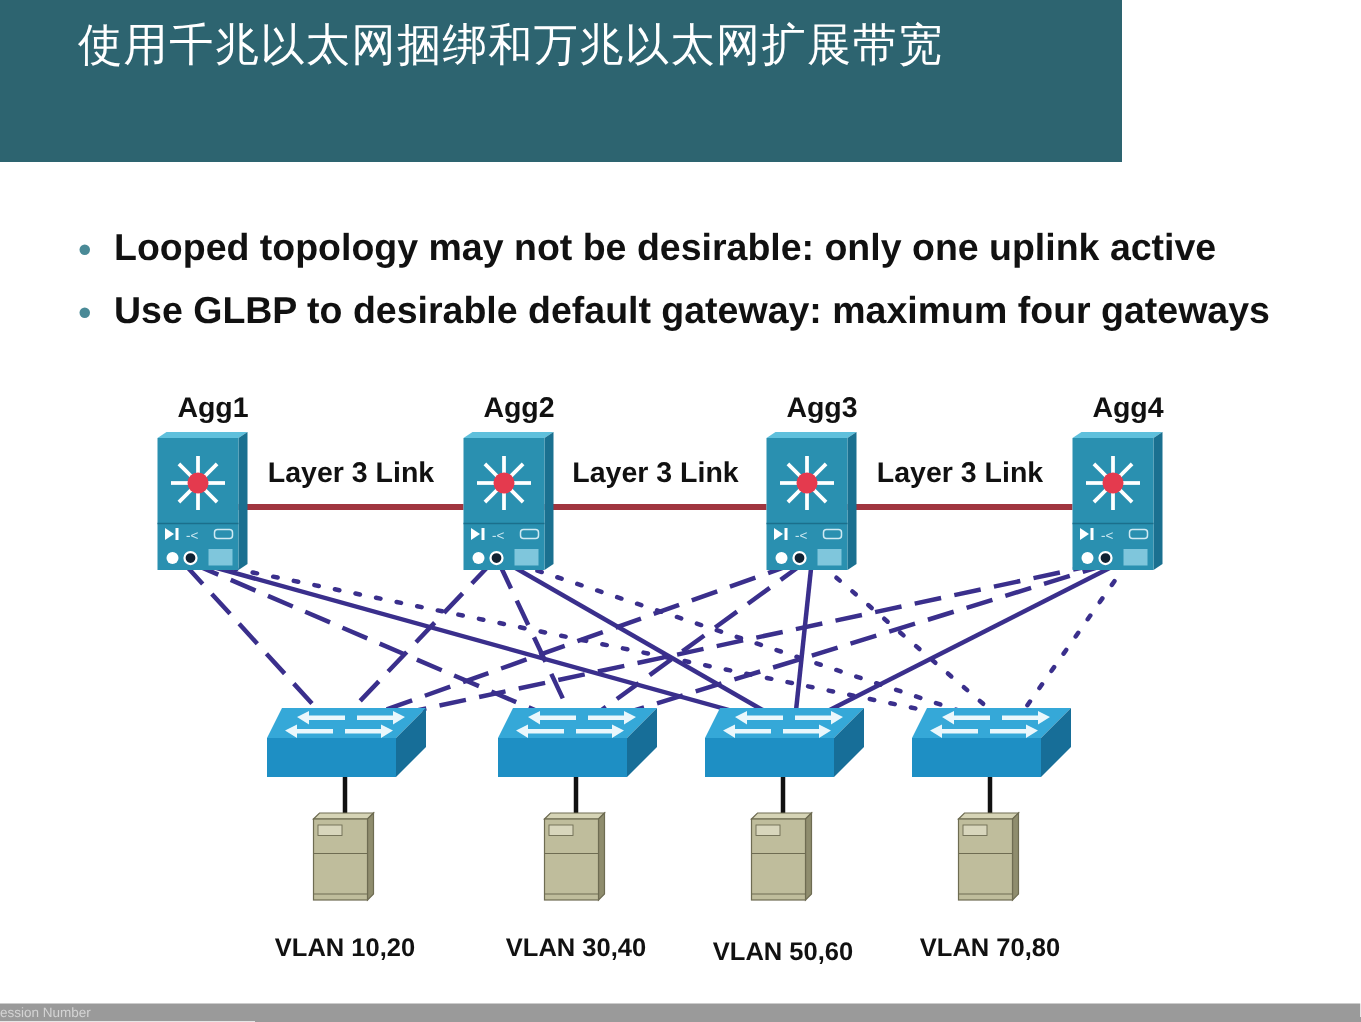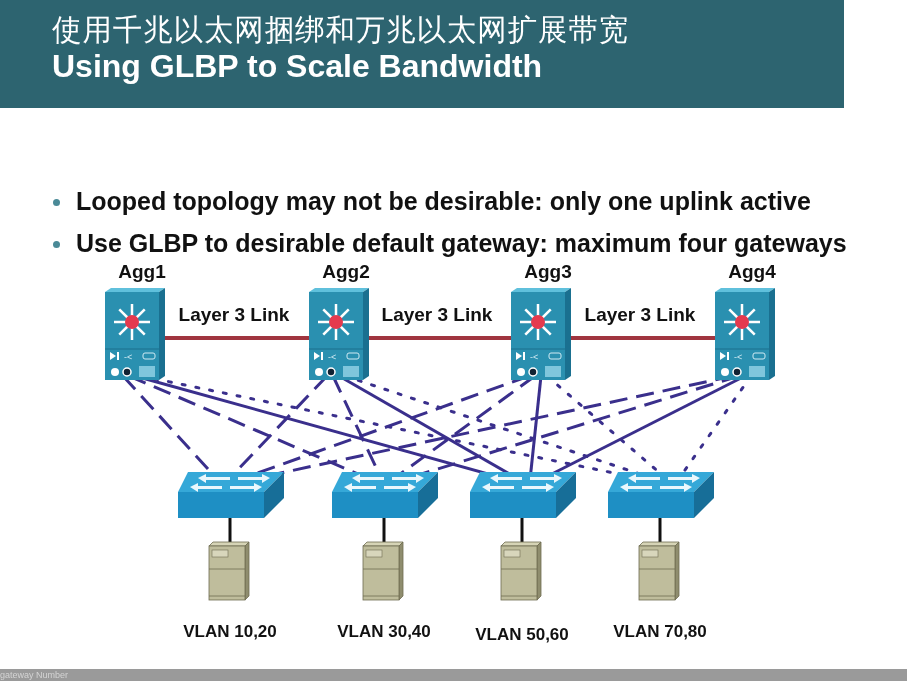--- a/index.html
+++ b/index.html
@@ -1,33 +1,33 @@
 <!DOCTYPE html>
 <html><head>
 <meta charset="utf-8">
 <style>
   html, body { margin: 0; padding: 0; }
   body {
     width: 907px; height: 681px; position: relative; overflow: hidden;
     background: #ffffff; font-family: "Liberation Sans", sans-serif;
   }
   .header {
-    position: absolute; left: 0; top: 0; width: 844px; height: 108px;
+    position: absolute; left: 0; top: 0; width: 748px; height: 108px;
     background: #2d6470;
   }
   .title-cn {
     position: absolute; left: 52px; top: 10px; color: #fff;
     font-family: "DejaVu Sans", sans-serif; font-size: 30px; letter-spacing: 1px;
     font-weight: normal; transform: scaleX(0.98); transform-origin: left;
   }
   .title-en {
     position: absolute; left: 52px; top: 48px; color: #fff;
     font-size: 32px; font-weight: bold;
   }
-  .bullets { position: absolute; left: 50px; top: 152px; width: 830px; margin-top: 36px; }
+  .bullets { position: absolute; left: 50px; top: 152px; width: 830px; }
   .bullet {
     position: relative; padding-left: 26px; font-size: 25px; font-weight: bold;
     color: #111; line-height: 27px; margin-bottom: 15px;
   }
   .bullet .dot {
     position: absolute; left: 3px; top: 11px; width: 7px; height: 7px;
     border-radius: 50%; background: #4a8a97;
   }
   svg.diagram { position: absolute; left: 0; top: 0; }
   .lbl { font-family: "Liberation Sans", sans-serif; font-weight: bold; fill: #111; }
@@ -37,21 +37,20 @@
   }
   .footer-text {
     position: absolute; left: 0; top: 0; font-size: 9px; color: #d4d4d4; line-height: 12px;
   }
 </style>
 </head>
 <body>
 
 <div class="header">
   <div class="title-cn">使用千兆以太网捆绑和万兆以太网扩展带宽</div>
-  <div class="title-en">Using GLBP to Scale Bandwidth</div>
 </div>
 
 <div class="bullets">
   <div class="bullet">
     <span class="dot"></span>
     <span>Looped topology may not be desirable: only one uplink active</span>
   </div>
   <div class="bullet">
     <span class="dot"></span>
     <span>Use GLBP to desirable default gateway: maximum four gateways</span>
@@ -245,14 +244,14 @@
         <rect x="639" y="546" width="36" height="54" fill="#bfbd9c" stroke="#6e6c52" stroke-width="0.8"></rect>
         <rect x="642" y="550" width="16" height="7" fill="#d8d6bc" stroke="#6e6c52" stroke-width="0.6"></rect>
         <line x1="639" y1="569" x2="675" y2="569" stroke="#6e6c52" stroke-width="0.8"></line>
         <line x1="639" y1="596" x2="675" y2="596" stroke="#6e6c52" stroke-width="0.8"></line>
         <text x="660" y="637" text-anchor="middle" font-size="17" class="lbl">VLAN 70,80</text>
       </g>
     </g>
 </svg>
 
 <div class="footer">
-  <span class="footer-text">gateway Number</span>
+  <span class="footer-text">ession Number</span>
 </div>
 
 </body></html>

